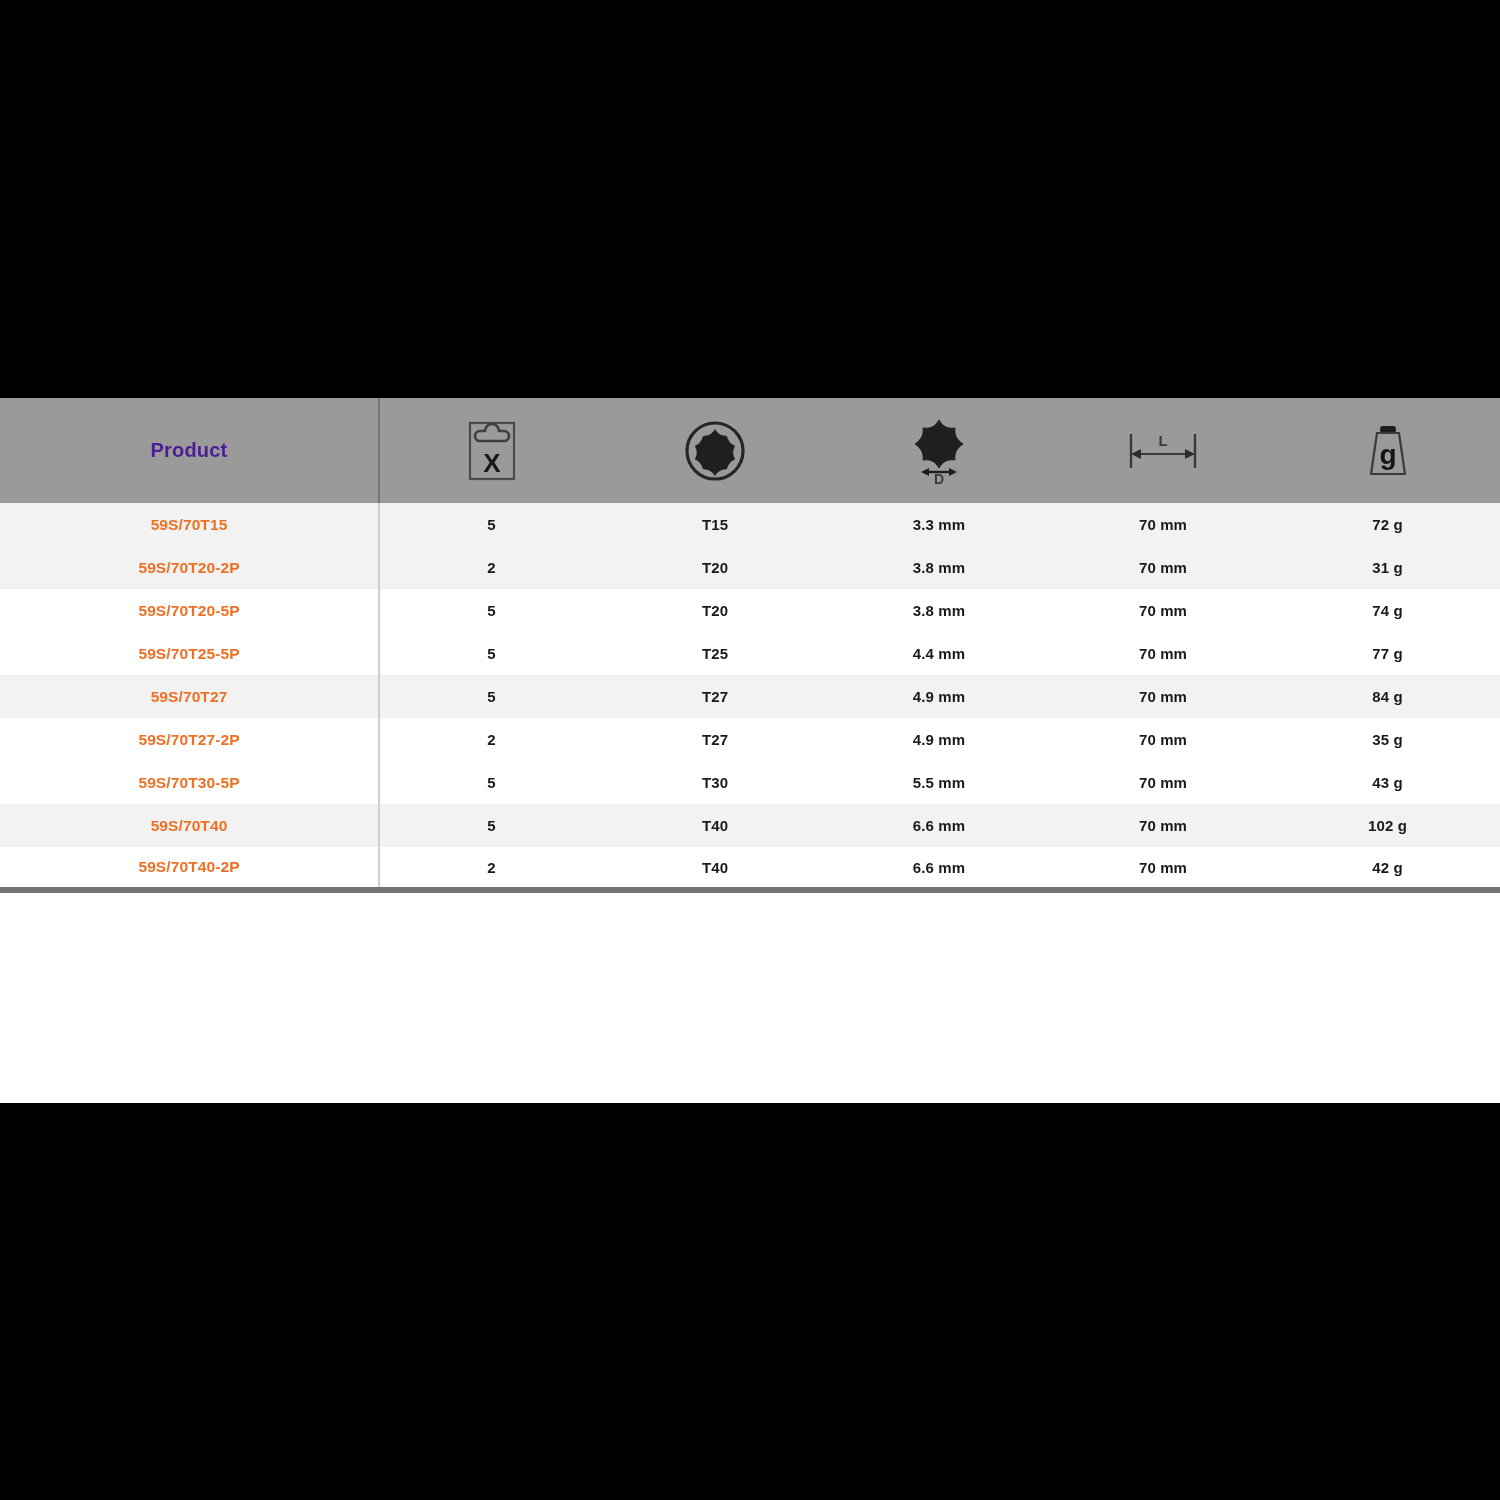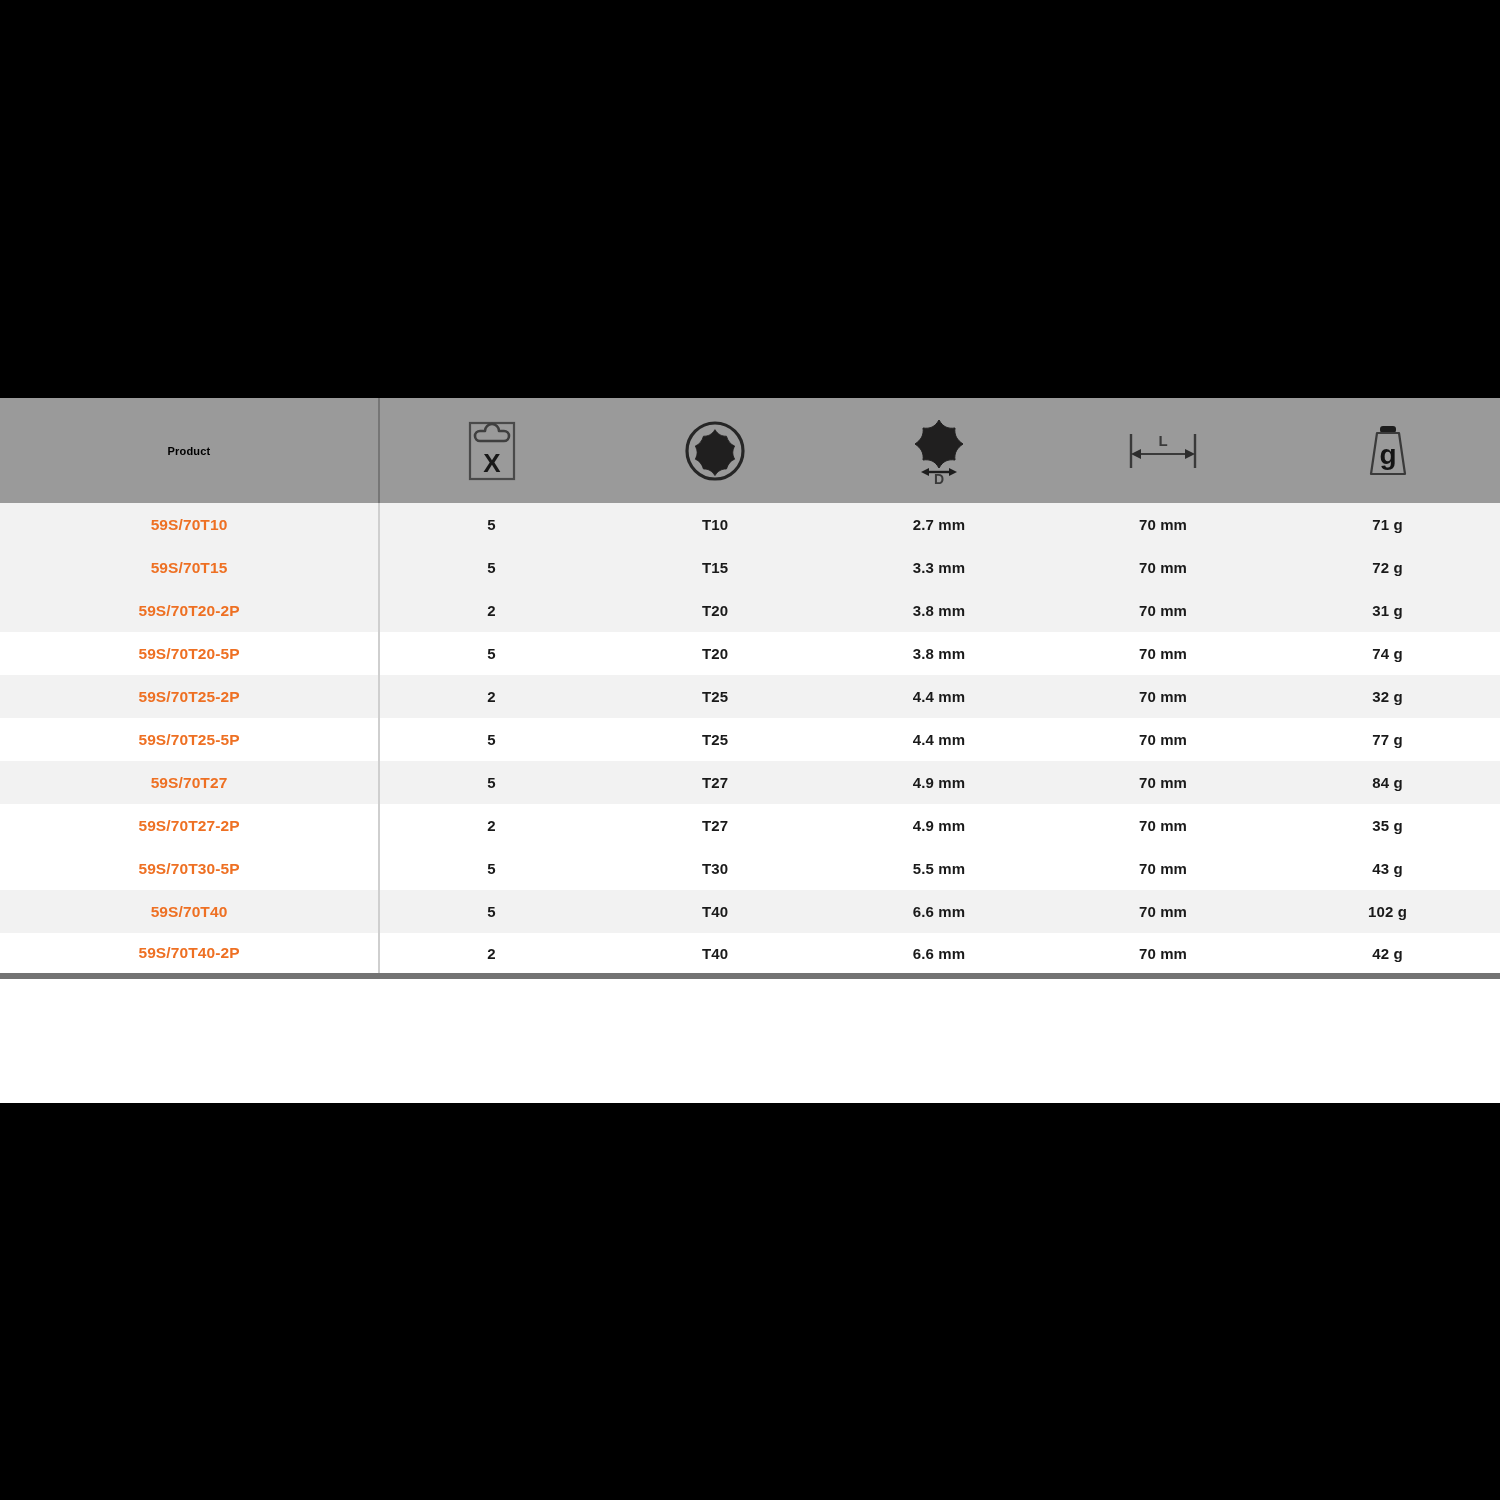--- a/index.html
+++ b/index.html
@@ -49,22 +49,22 @@
   th {
     background: #9a9a9a;
     padding: 0;
     margin: 0;
     text-align: center;
     vertical-align: middle;
     font-weight: bold;
   }
 
   th.product-head {
-    font-size: 11px;
-    color: #000000;
+    font-size: 20px;
+    color: #4c1d95;
     letter-spacing: 0.2px;
     border-right: 2px solid #767676;
   }
 
   .icon-cell {
     display: flex;
     align-items: center;
     justify-content: center;
     height: 105px;
   }
@@ -188,28 +188,20 @@
                 <text x="31" y="44" font-family="'Liberation Sans', sans-serif" font-size="28" font-weight="bold" fill="#141414" text-anchor="middle">g</text>
               </svg>
             </div>
           </th>
 
         </tr>
       </thead>
 
       <tbody id="table-body">
           <tr class="odd">
-            <td class="product-cell">59S/70T10</td>
-            <td>5</td>
-            <td>T10</td>
-            <td>2.7 mm</td>
-            <td>70 mm</td>
-            <td>71 g</td>
-          </tr>
-          <tr class="odd">
             <td class="product-cell">59S/70T15</td>
             <td>5</td>
             <td>T15</td>
             <td>3.3 mm</td>
             <td>70 mm</td>
             <td>72 g</td>
           </tr>
           <tr class="odd">
             <td class="product-cell">59S/70T20-2P</td>
             <td>2</td>
@@ -219,28 +211,20 @@
             <td>31 g</td>
           </tr>
           <tr class="even">
             <td class="product-cell">59S/70T20-5P</td>
             <td>5</td>
             <td>T20</td>
             <td>3.8 mm</td>
             <td>70 mm</td>
             <td>74 g</td>
           </tr>
-          <tr class="odd">
-            <td class="product-cell">59S/70T25-2P</td>
-            <td>2</td>
-            <td>T25</td>
-            <td>4.4 mm</td>
-            <td>70 mm</td>
-            <td>32 g</td>
-          </tr>
           <tr class="even">
             <td class="product-cell">59S/70T25-5P</td>
             <td>5</td>
             <td>T25</td>
             <td>4.4 mm</td>
             <td>70 mm</td>
             <td>77 g</td>
           </tr>
           <tr class="odd">
             <td class="product-cell">59S/70T27</td>

